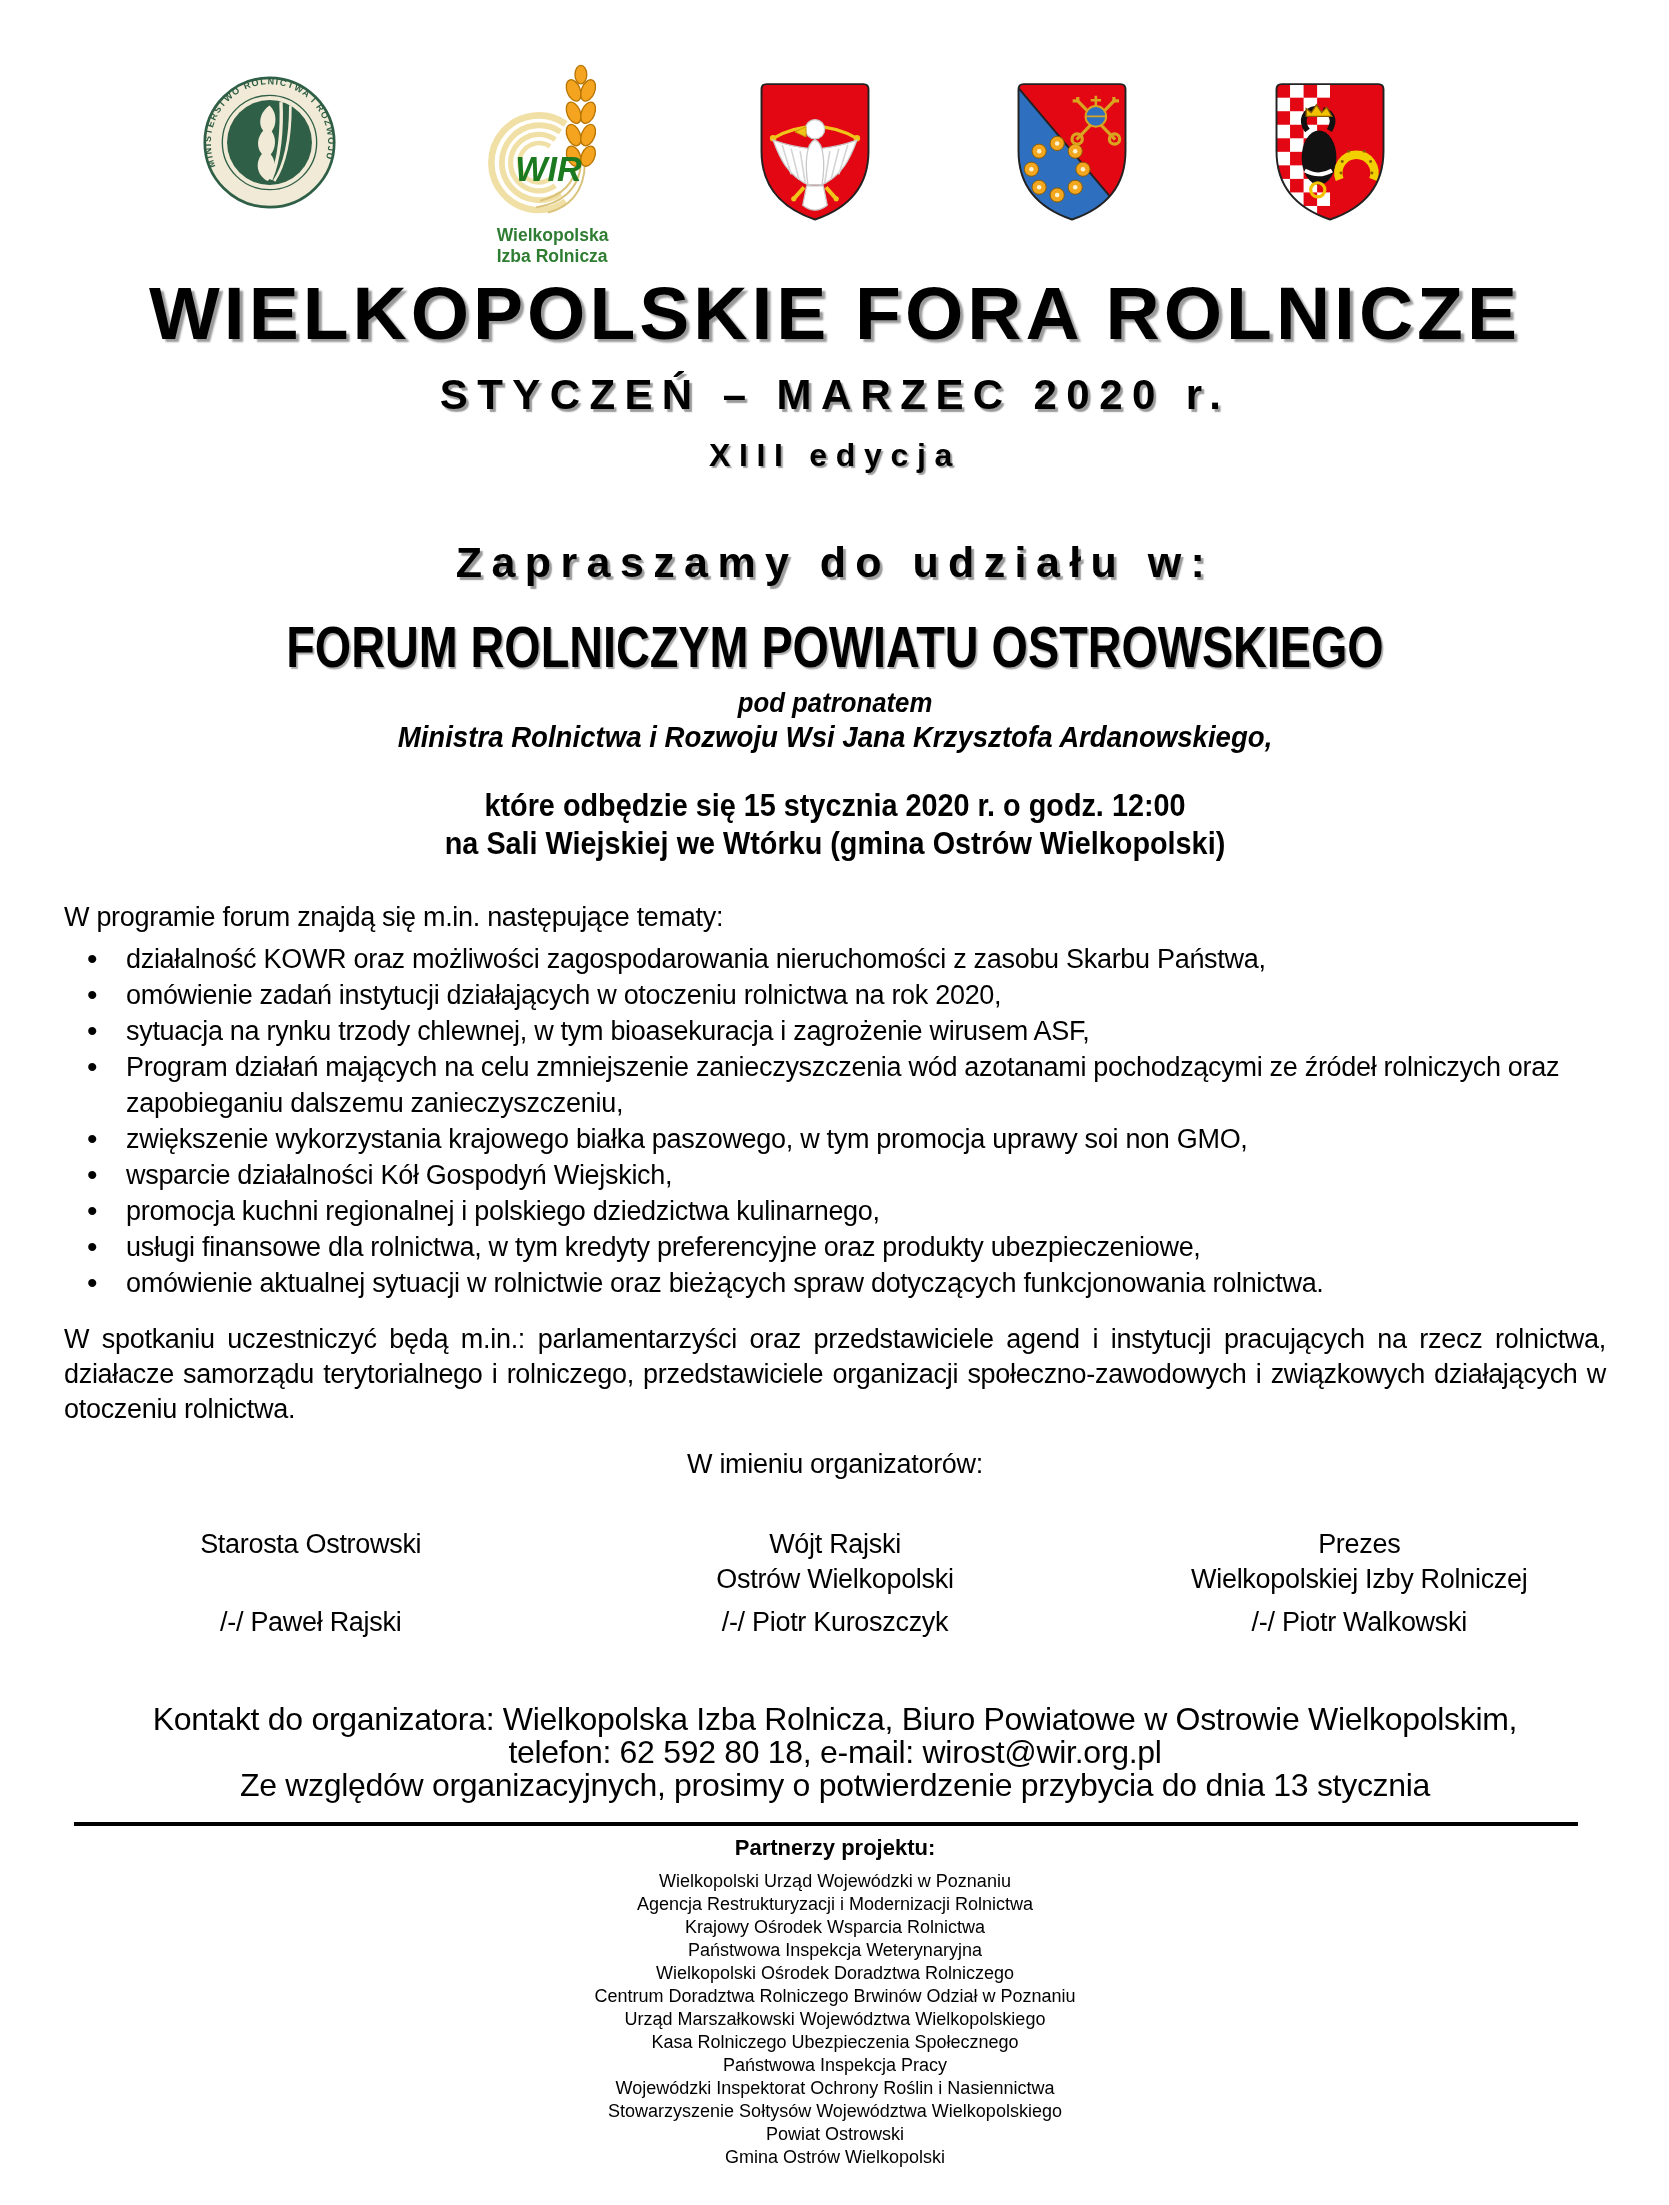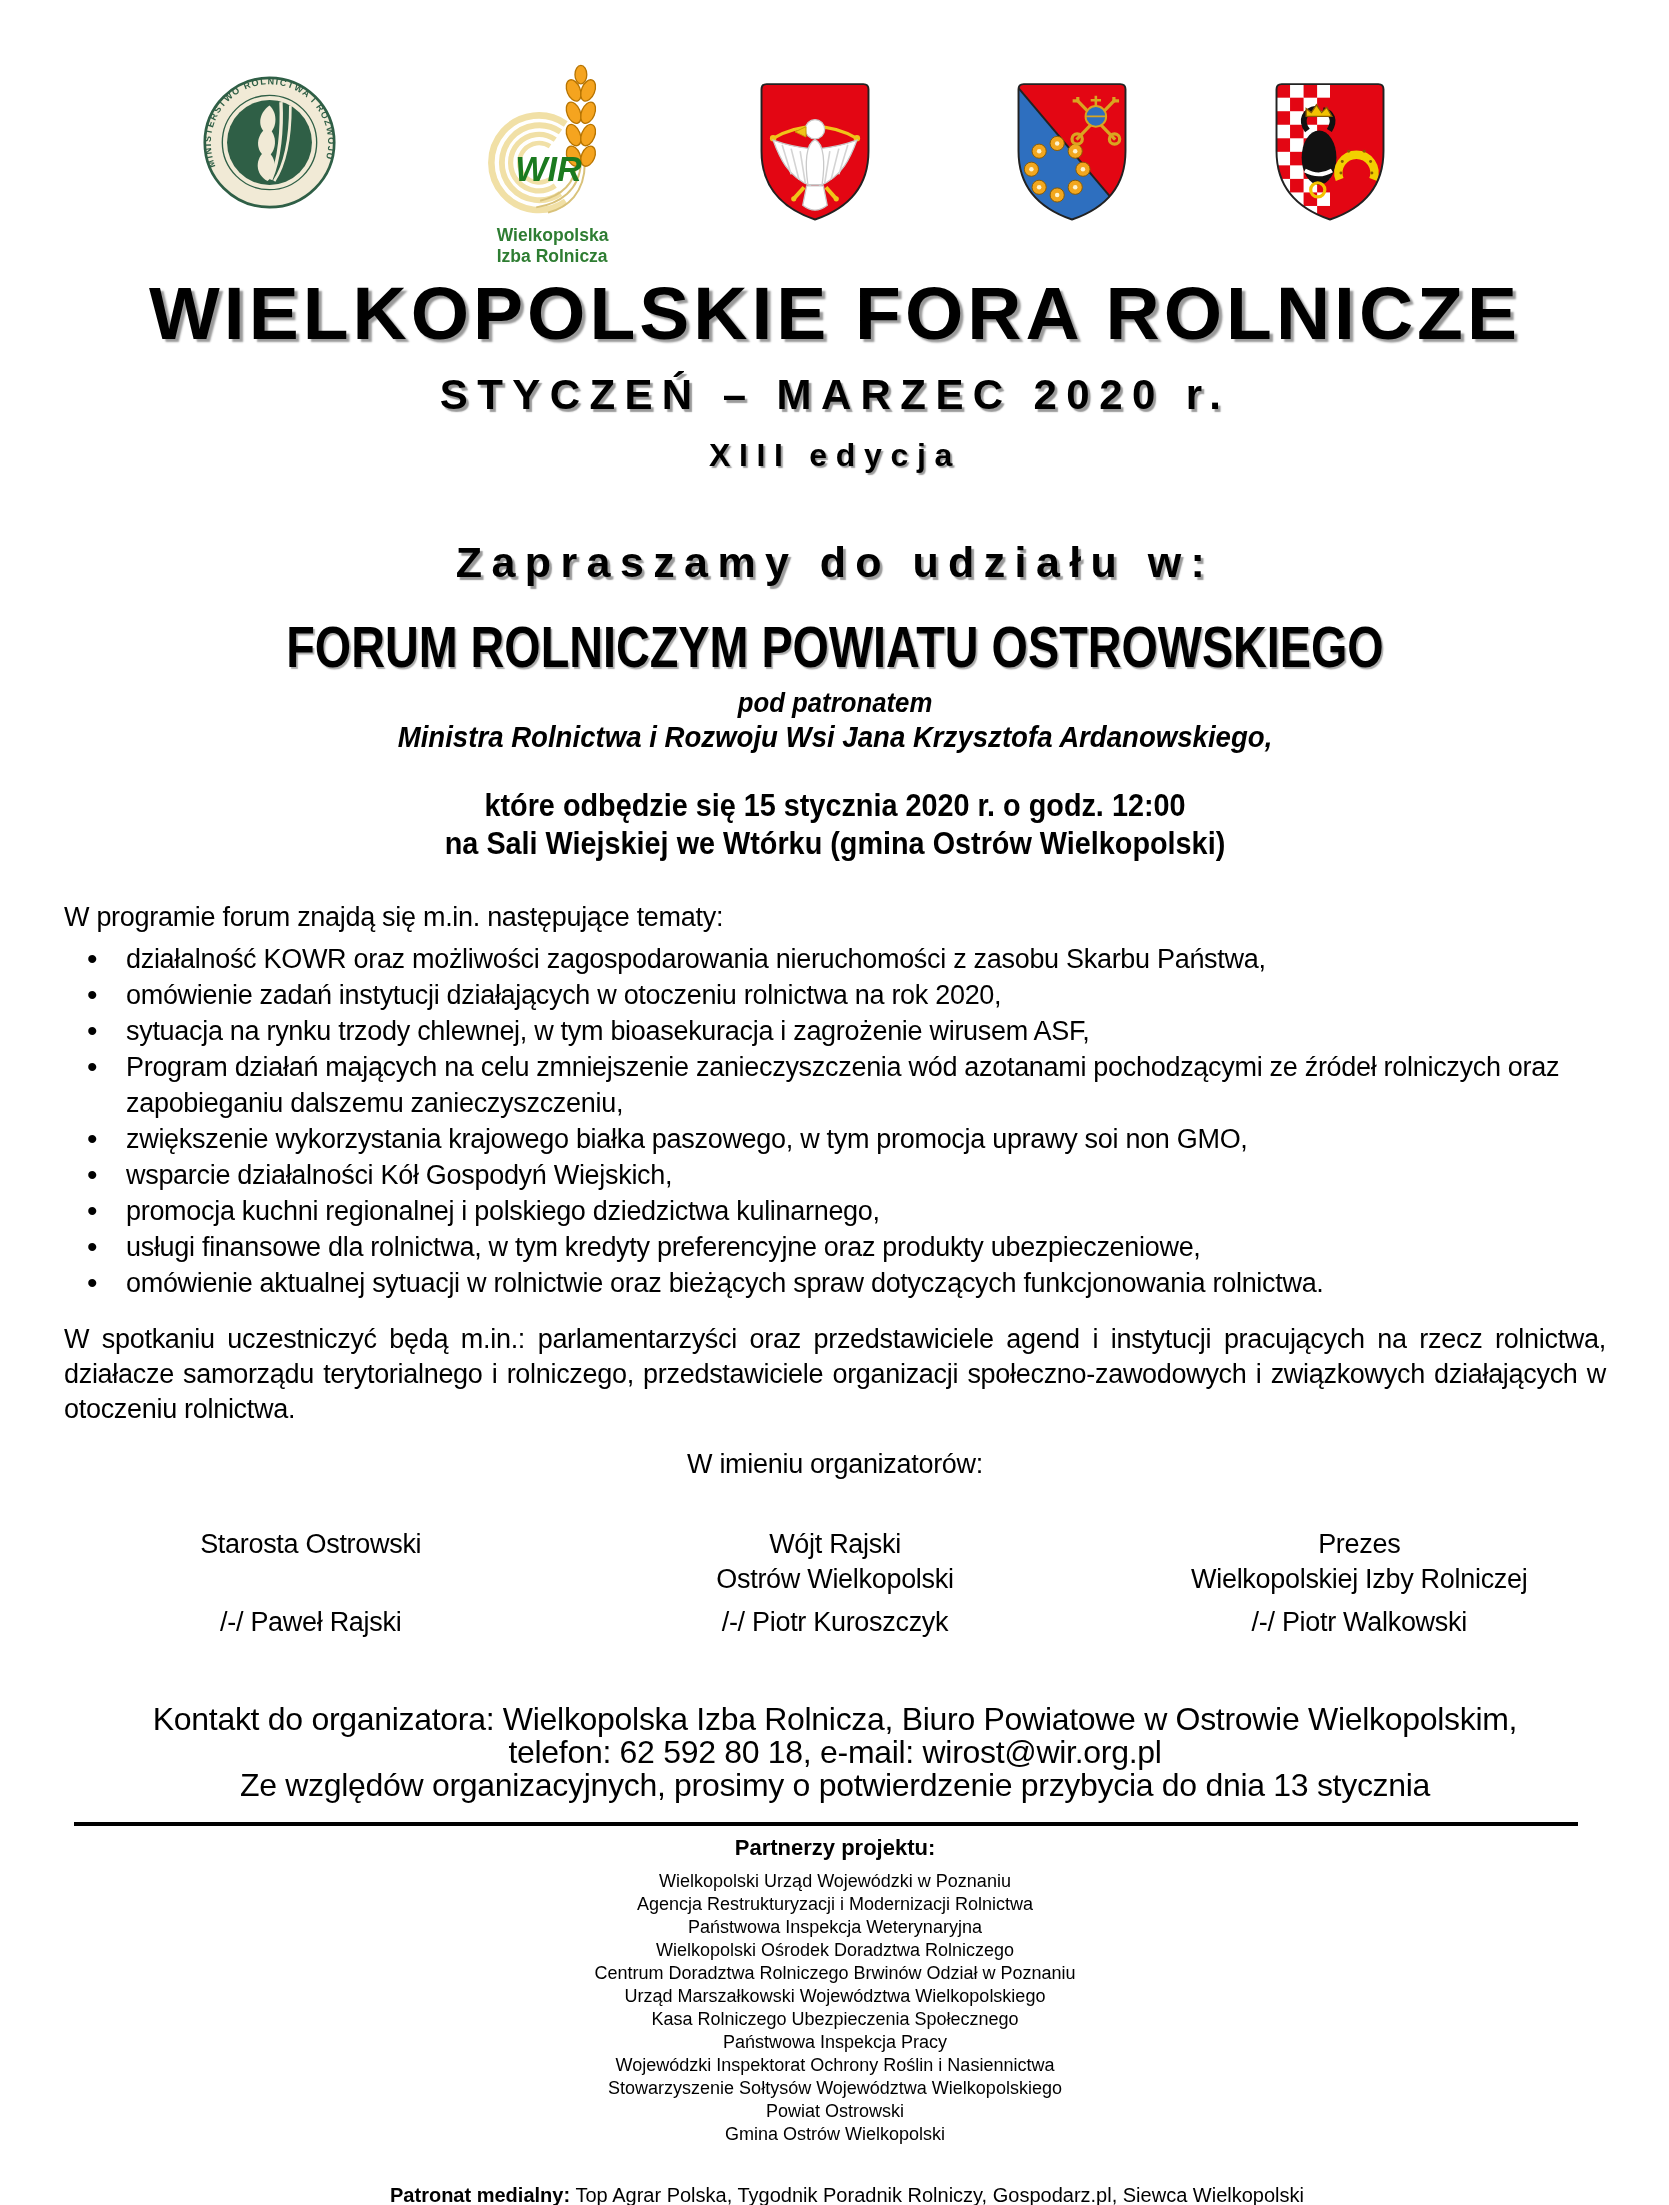--- a/index.html
+++ b/index.html
@@ -300,20 +300,21 @@
     </div>
   </div>
 
   <div class="rule"></div>
 
   <div class="partners-heading">Partnerzy projektu:</div>
   <div class="partners">
     <div class="partners-col partners-left">
       <div>Wielkopolski Urząd Wojewódzki w Poznaniu</div>
       <div>Agencja Restrukturyzacji i Modernizacji Rolnictwa</div>
+      <div>Krajowy Ośrodek Wsparcia Rolnictwa</div>
       <div>Państwowa Inspekcja Weterynaryjna</div>
       <div>Wielkopolski Ośrodek Doradztwa Rolniczego</div>
       <div>Centrum Doradztwa Rolniczego Brwinów Odział w Poznaniu</div>
     </div>
     <div class="partners-col partners-right">
       <div>Urząd Marszałkowski Województwa Wielkopolskiego</div>
       <div>Kasa Rolniczego Ubezpieczenia Społecznego</div>
       <div>Państwowa Inspekcja Pracy</div>
       <div>Wojewódzki Inspektorat Ochrony Roślin i Nasiennictwa</div>
       <div>Stowarzyszenie Sołtysów Województwa Wielkopolskiego</div>

